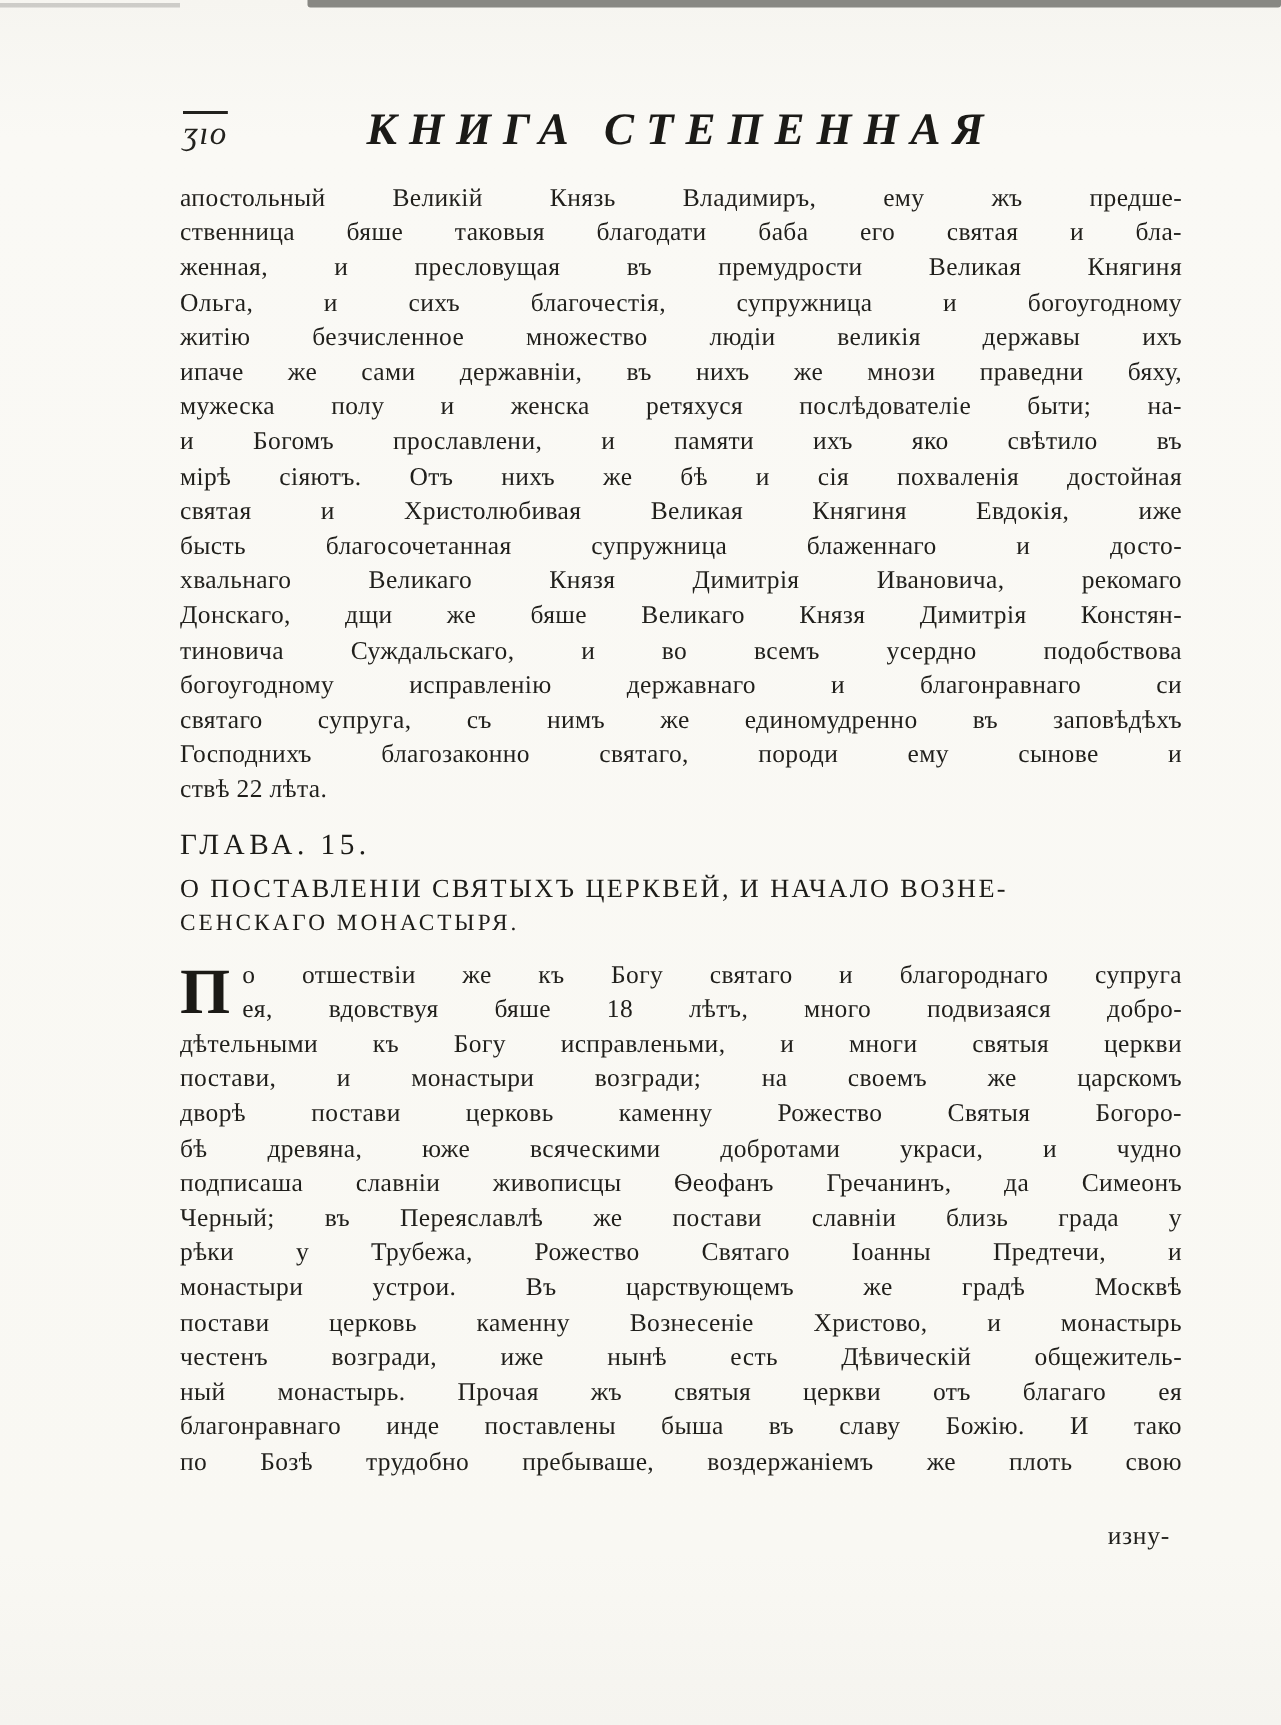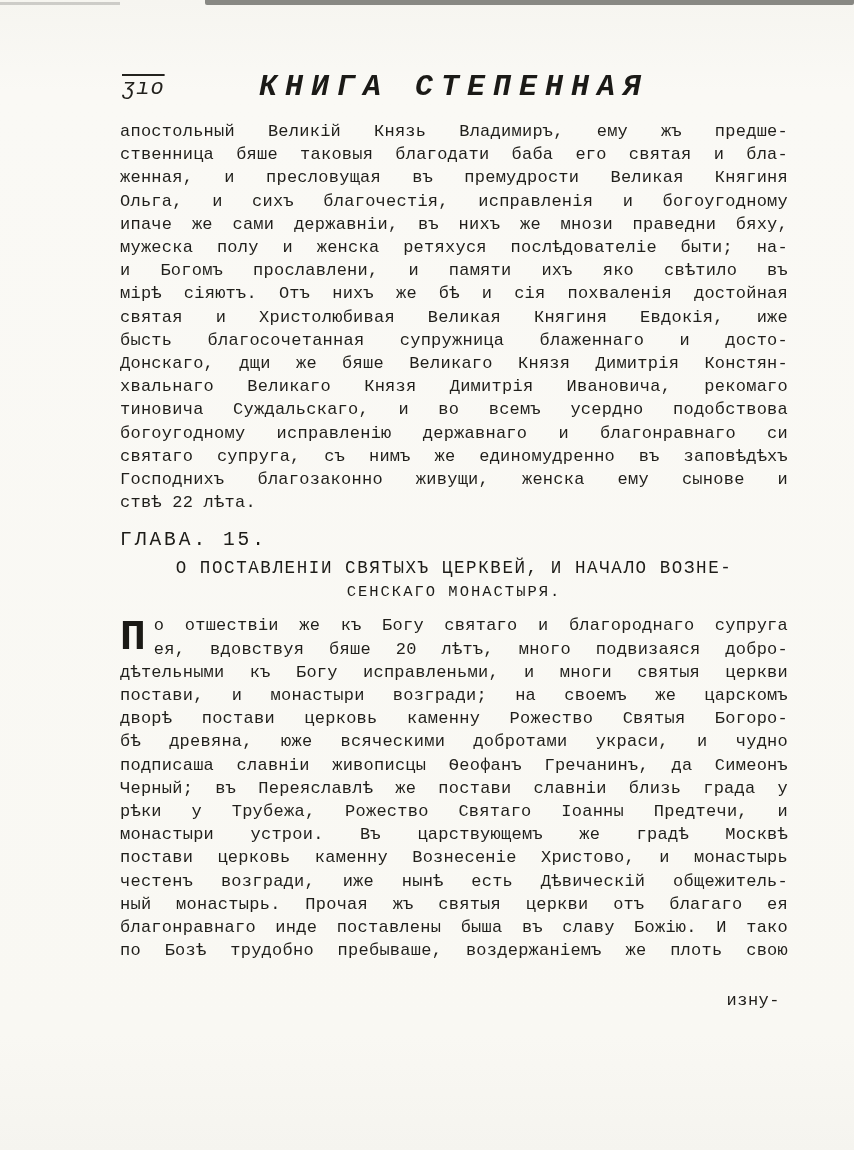--- a/index.html
+++ b/index.html
@@ -5,21 +5,21 @@
   html, body {
     margin: 0;
     padding: 0;
     background: #f7f6f1;
   }
   .page {
     position: relative;
     width: 854px;
     height: 1150px;
     background: linear-gradient(180deg, #f6f5f0 0%, #faf9f5 8%, #f9f8f3 90%, #f5f4ef 100%);
-    font-family: Liberation Mono, monospace;
+    font-family: Liberation Serif, serif;
     color: #201f1b;
     overflow: hidden;
   }
   .artifact-top {
     position: absolute;
     top: 0;
     left: 205px;
     width: 649px;
     height: 5px;
     background: #2e2d2a;
@@ -81,21 +81,20 @@
     text-align: left;
     font-size: 19.5px;
     letter-spacing: 3px;
     margin-top: 15px;
     color: #1d1c18;
   }
   .section-title {
     margin-top: 5px;
   }
   .title-line {
-    text-align: center;
     font-size: 17.5px;
     letter-spacing: 1.6px;
     line-height: 24px;
     color: #1d1c18;
   }
   .title-line:last-child {
     font-size: 15.5px;
     letter-spacing: 2px;
   }
   .p2 {
@@ -134,48 +133,49 @@
     <span class="page-number">ʒıо</span>
     <span class="book-title">КНИГА СТЕПЕННАЯ</span>
   </div>
 
   <div class="textblock">
 
     <div class="para p1">
         <div class="line">апостольный Великій Князь Владимиръ, ему жъ предше-</div>
         <div class="line">ственница бяше таковыя благодати баба его святая и бла-</div>
         <div class="line">женная, и пресловущая въ премудрости Великая Княгиня</div>
-        <div class="line">Ольга, и сихъ благочестія, исправленія и богоугодному</div>
+        <div class="line">Ольга, и сихъ благочестія, супружница и богоугодному</div>
+        <div class="line">житію безчисленное множество людіи великія державы ихъ</div>
         <div class="line">ипаче же сами державніи, въ нихъ же мнози праведни бяху,</div>
         <div class="line">мужеска полу и женска ретяхуся послѣдователіе быти; на-</div>
         <div class="line">и Богомъ прославлени, и памяти ихъ яко свѣтило въ</div>
         <div class="line">мірѣ сіяютъ. Отъ нихъ же бѣ и сія похваленія достойная</div>
         <div class="line">святая и Христолюбивая Великая Княгиня Евдокія, иже</div>
         <div class="line">бысть благосочетанная супружница блаженнаго и досто-</div>
+        <div class="line">хвальнаго Великаго Князя Димитрія Ивановича, рекомаго</div>
         <div class="line">Донскаго, дщи же бяше Великаго Князя Димитрія Констян-</div>
-        <div class="line">хвальнаго Великаго Князя Димитрія Ивановича, рекомаго</div>
         <div class="line">тиновича Суждальскаго, и во всемъ усердно подобствова</div>
         <div class="line">богоугодному исправленію державнаго и благонравнаго си</div>
         <div class="line">святаго супруга, съ нимъ же единомудренно въ заповѣдѣхъ</div>
-        <div class="line">Господнихъ благозаконно живущи, женска ему сынове и</div>
+        <div class="line">Господнихъ благозаконно святаго, породи ему сынове и</div>
         <div class="line">ствѣ 22 лѣта.</div>
       </div>
 
     <div class="chapter">ГЛАВА. 15.</div>
 
     <div class="section-title">
         <div class="title-line">О ПОСТАВЛЕНІИ СВЯТЫХЪ ЦЕРКВЕЙ, И НАЧАЛО ВОЗНЕ-</div>
         <div class="title-line">СЕНСКАГО МОНАСТЫРЯ.</div>
       </div>
 
     <div class="para p2">
       <span class="dropcap">П</span>
       <div>
           <div class="line">о отшествіи же къ Богу святаго и благороднаго супруга</div>
-          <div class="line">ея, вдовствуя бяше 20 лѣтъ, много подвизаяся добро-</div>
+          <div class="line">ея, вдовствуя бяше 18 лѣтъ, много подвизаяся добро-</div>
           <div class="line">дѣтельными къ Богу исправленьми, и многи святыя церкви</div>
           <div class="line">постави, и монастыри возгради; на своемъ же царскомъ</div>
           <div class="line">дворѣ постави церковь каменну Рожество Святыя Богоро-</div>
           <div class="line">бѣ древяна, юже всяческими добротами украси, и чудно</div>
           <div class="line">подписаша славніи живописцы Ѳеофанъ Гречанинъ, да Симеонъ</div>
           <div class="line">Черный; въ Переяславлѣ же постави славніи близь града у</div>
           <div class="line">рѣки у Трубежа, Рожество Святаго Іоанны Предтечи, и</div>
           <div class="line">монастыри устрои. Въ царствующемъ же градѣ Москвѣ</div>
           <div class="line">постави церковь каменну Вознесеніе Христово, и монастырь</div>
           <div class="line">честенъ возгради, иже нынѣ есть Дѣвическій общежитель-</div>

